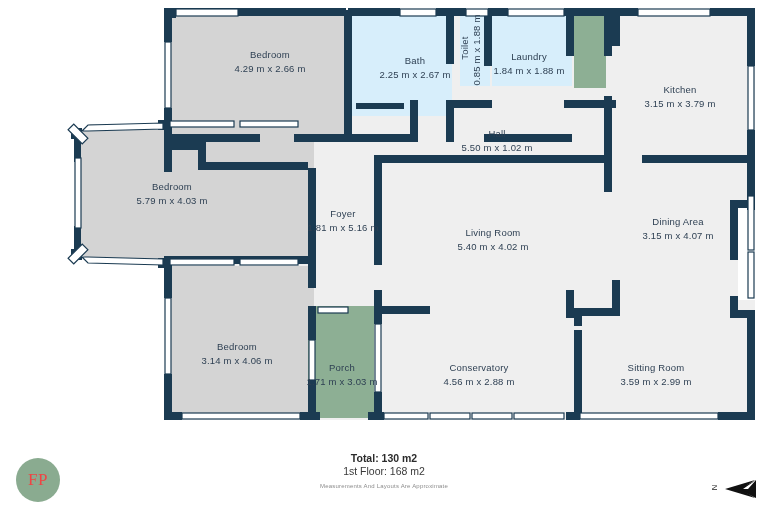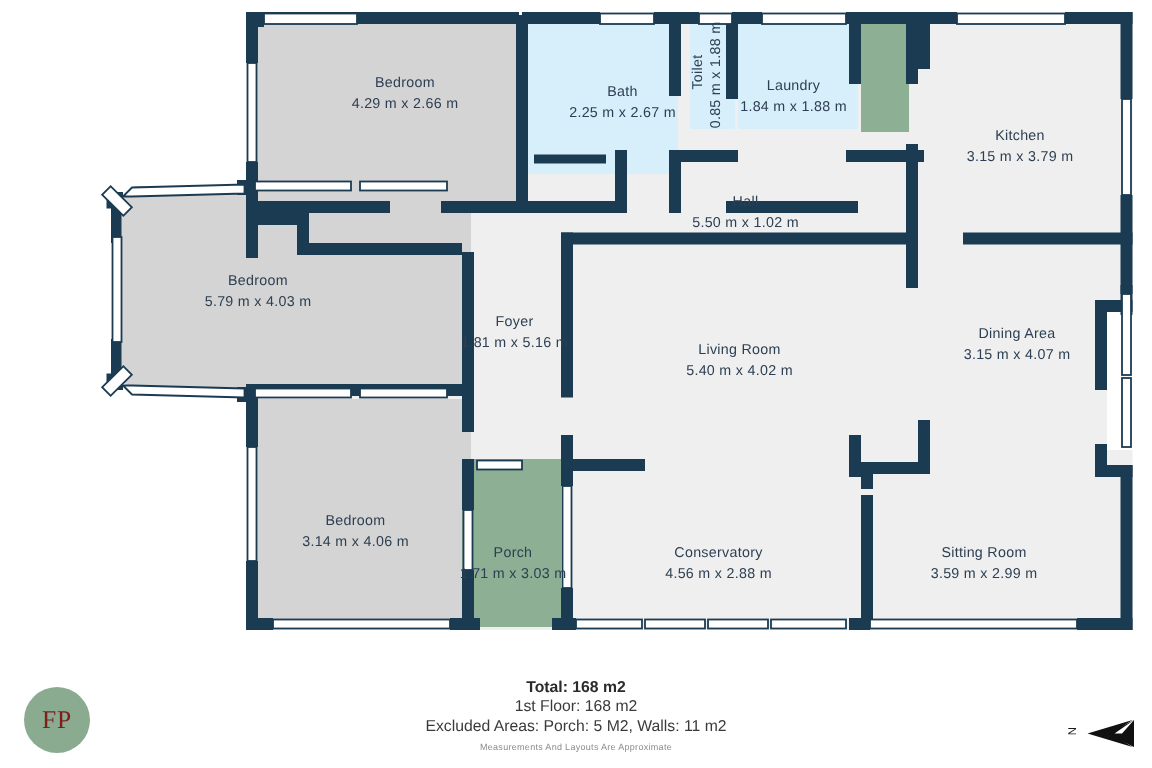--- a/index.html
+++ b/index.html
@@ -71,21 +71,21 @@
     position:absolute;left:0;top:0;
     width:44px;height:44px;border-radius:50%;
     background:#8aab90;
   }
   #logo .monogram{
     position:absolute;left:0;top:0;
     width:44px;height:44px;
     display:flex;align-items:center;justify-content:center;
     font-family:"Liberation Serif", serif;
     font-size:17px;
-    color:#7f1d1d;
+    color:#ef4444;
     letter-spacing:0.5px;
   }
 
   
   #compass{
     position:absolute;
     left:712px;
     top:478px;
     width:46px;height:24px;
   }
@@ -317,23 +317,22 @@
       <text class="room-label-name" x="461" y="371">Conservatory</text>
       <text class="room-label-dim" x="461" y="385">4.56 m x 2.88 m</text>
 
       <text class="room-label-name" x="638" y="371">Sitting Room</text>
       <text class="room-label-dim" x="638" y="385">3.59 m x 2.99 m</text>
     </g>
   </svg>
 </div>
 
 <div id="summary">
-  <div class="total">Total: 168 m2</div>
+  <div class="total">Total: 130 m2</div>
   <div class="floor">1st Floor: 168 m2</div>
-  <div class="excluded">Excluded Areas: Porch: 5 M2, Walls: 11 m2</div>
   <div class="approx">Measurements And Layouts Are Approximate</div>
 </div>
 
 <div id="logo">
   <div class="disc"></div>
   <div class="monogram">FP</div>
 </div>
 
 <div id="compass">
   <span class="n-letter">N</span>

